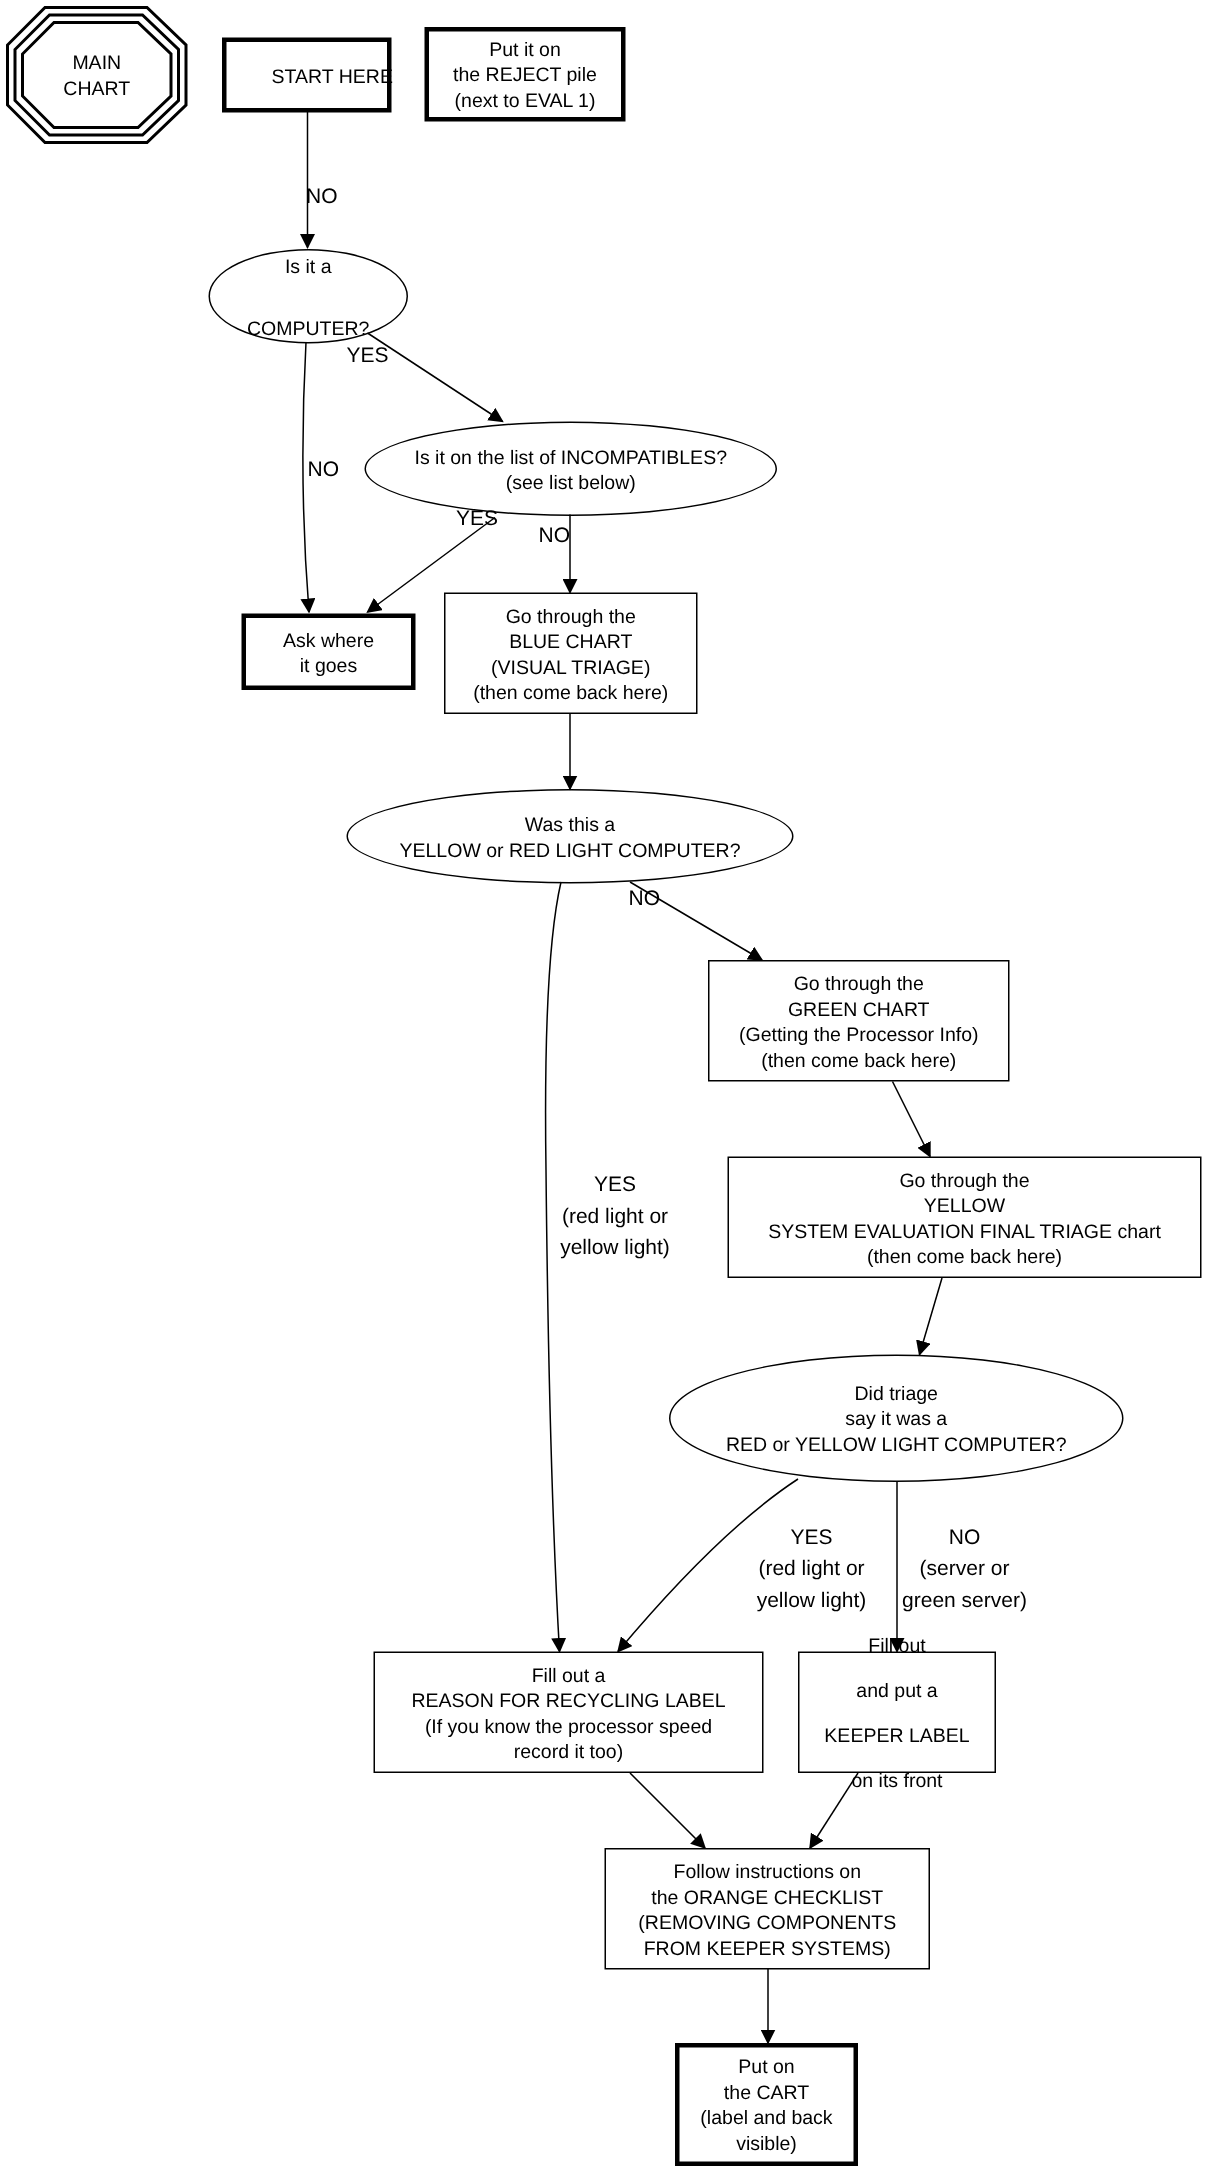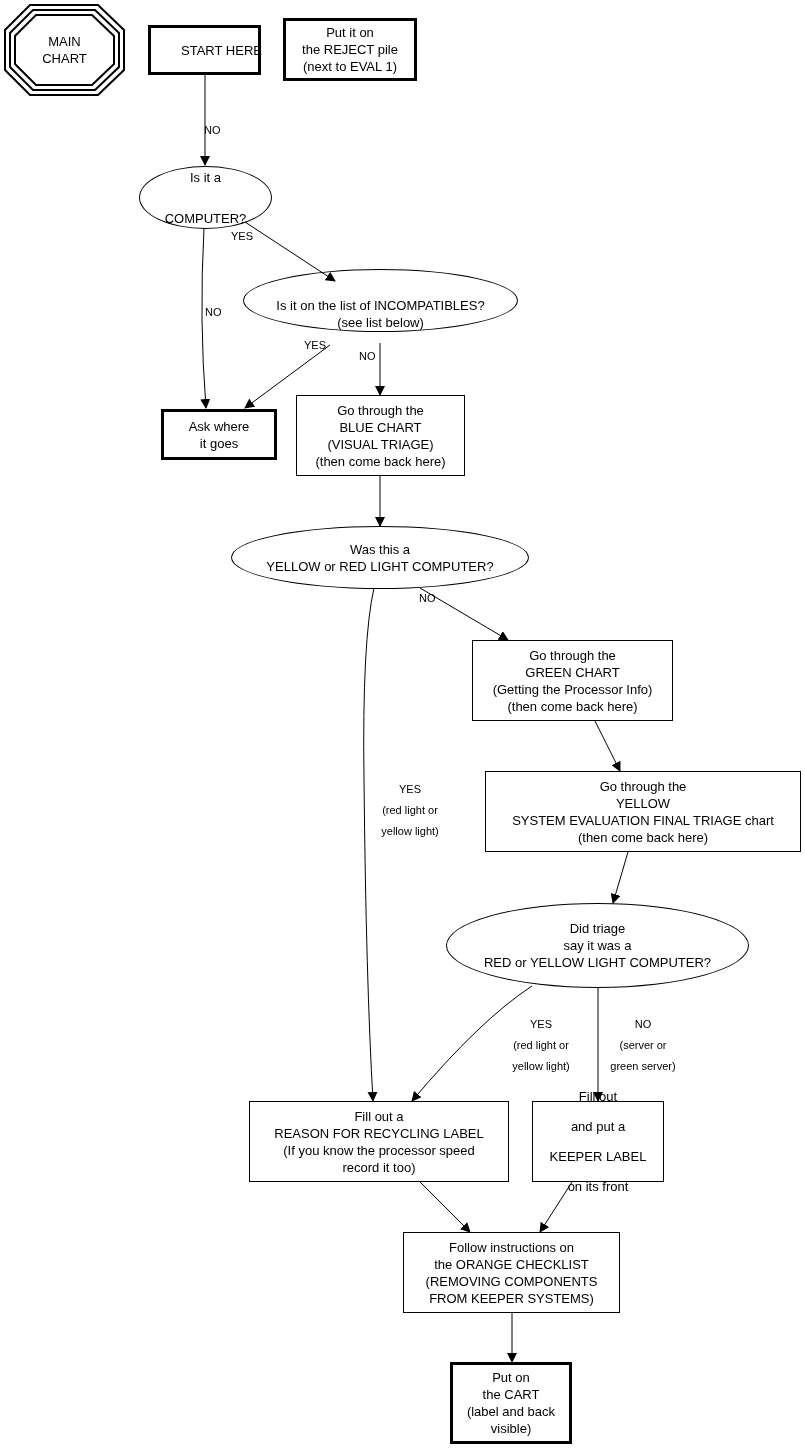--- a/index.html
+++ b/index.html
@@ -6,21 +6,21 @@
   body { width: 805px; height: 1448px; position: relative; overflow: hidden;
          font-family: "Liberation Sans", "DejaVu Sans", sans-serif; color: #000; }
   svg#edges { position: absolute; left: 0; top: 0; }
   .node { position: absolute; box-sizing: border-box; display: flex; flex-direction: column;
           align-items: center; justify-content: center; text-align: center;
           font-size: 13px; line-height: 17px; background: transparent; }
   .box { border: 1px solid #000; }
   .box.bold { border: 3px solid #000; }
   .ellipse { border: 1px solid #000; border-radius: 50%; }
   .node span { display: block; white-space: nowrap; }
-  .elabel { position: absolute; font-size: 11px; line-height: 21px; text-align: center; white-space: nowrap; }
+  .elabel { position: absolute; font-size: 14px; line-height: 21px; text-align: center; white-space: nowrap; }
   .elabel span { display: block; }
 </style>
 </head>
 <body>
 
 <svg id="edges" width="805" height="1448">
   <defs>
     <marker id="arrow" markerWidth="10" markerHeight="10" refX="9" refY="5" orient="auto" markerUnits="userSpaceOnUse">
       <path d="M0,0 L10,5 L0,10 Z" fill="#000"></path>
     </marker>
@@ -64,21 +64,21 @@
   <span>Put it on</span>
   <span>the REJECT pile</span>
   <span>(next to EVAL 1)</span>
 </div>
 
 <div class="node ellipse" style="left:139px;top:166px;width:133px;height:63px;gap:24px;">
   <span>Is it a</span>
   <span>COMPUTER?</span>
 </div>
 
-<div class="node ellipse" style="left:243px;top:269px;width:275px;height:63px;justify-content:flex-end;">
+<div class="node ellipse" style="left:243px;top:281px;width:275px;height:63px;">
   <span>Is it on the list of INCOMPATIBLES?</span>
   <span>(see list below)</span>
 </div>
 
 <div class="node box bold" style="left:161px;top:409px;width:116px;height:51px;">
   <span>Ask where</span>
   <span>it goes</span>
 </div>
 
 <div class="node box" style="left:296px;top:395px;width:169px;height:81px;">

